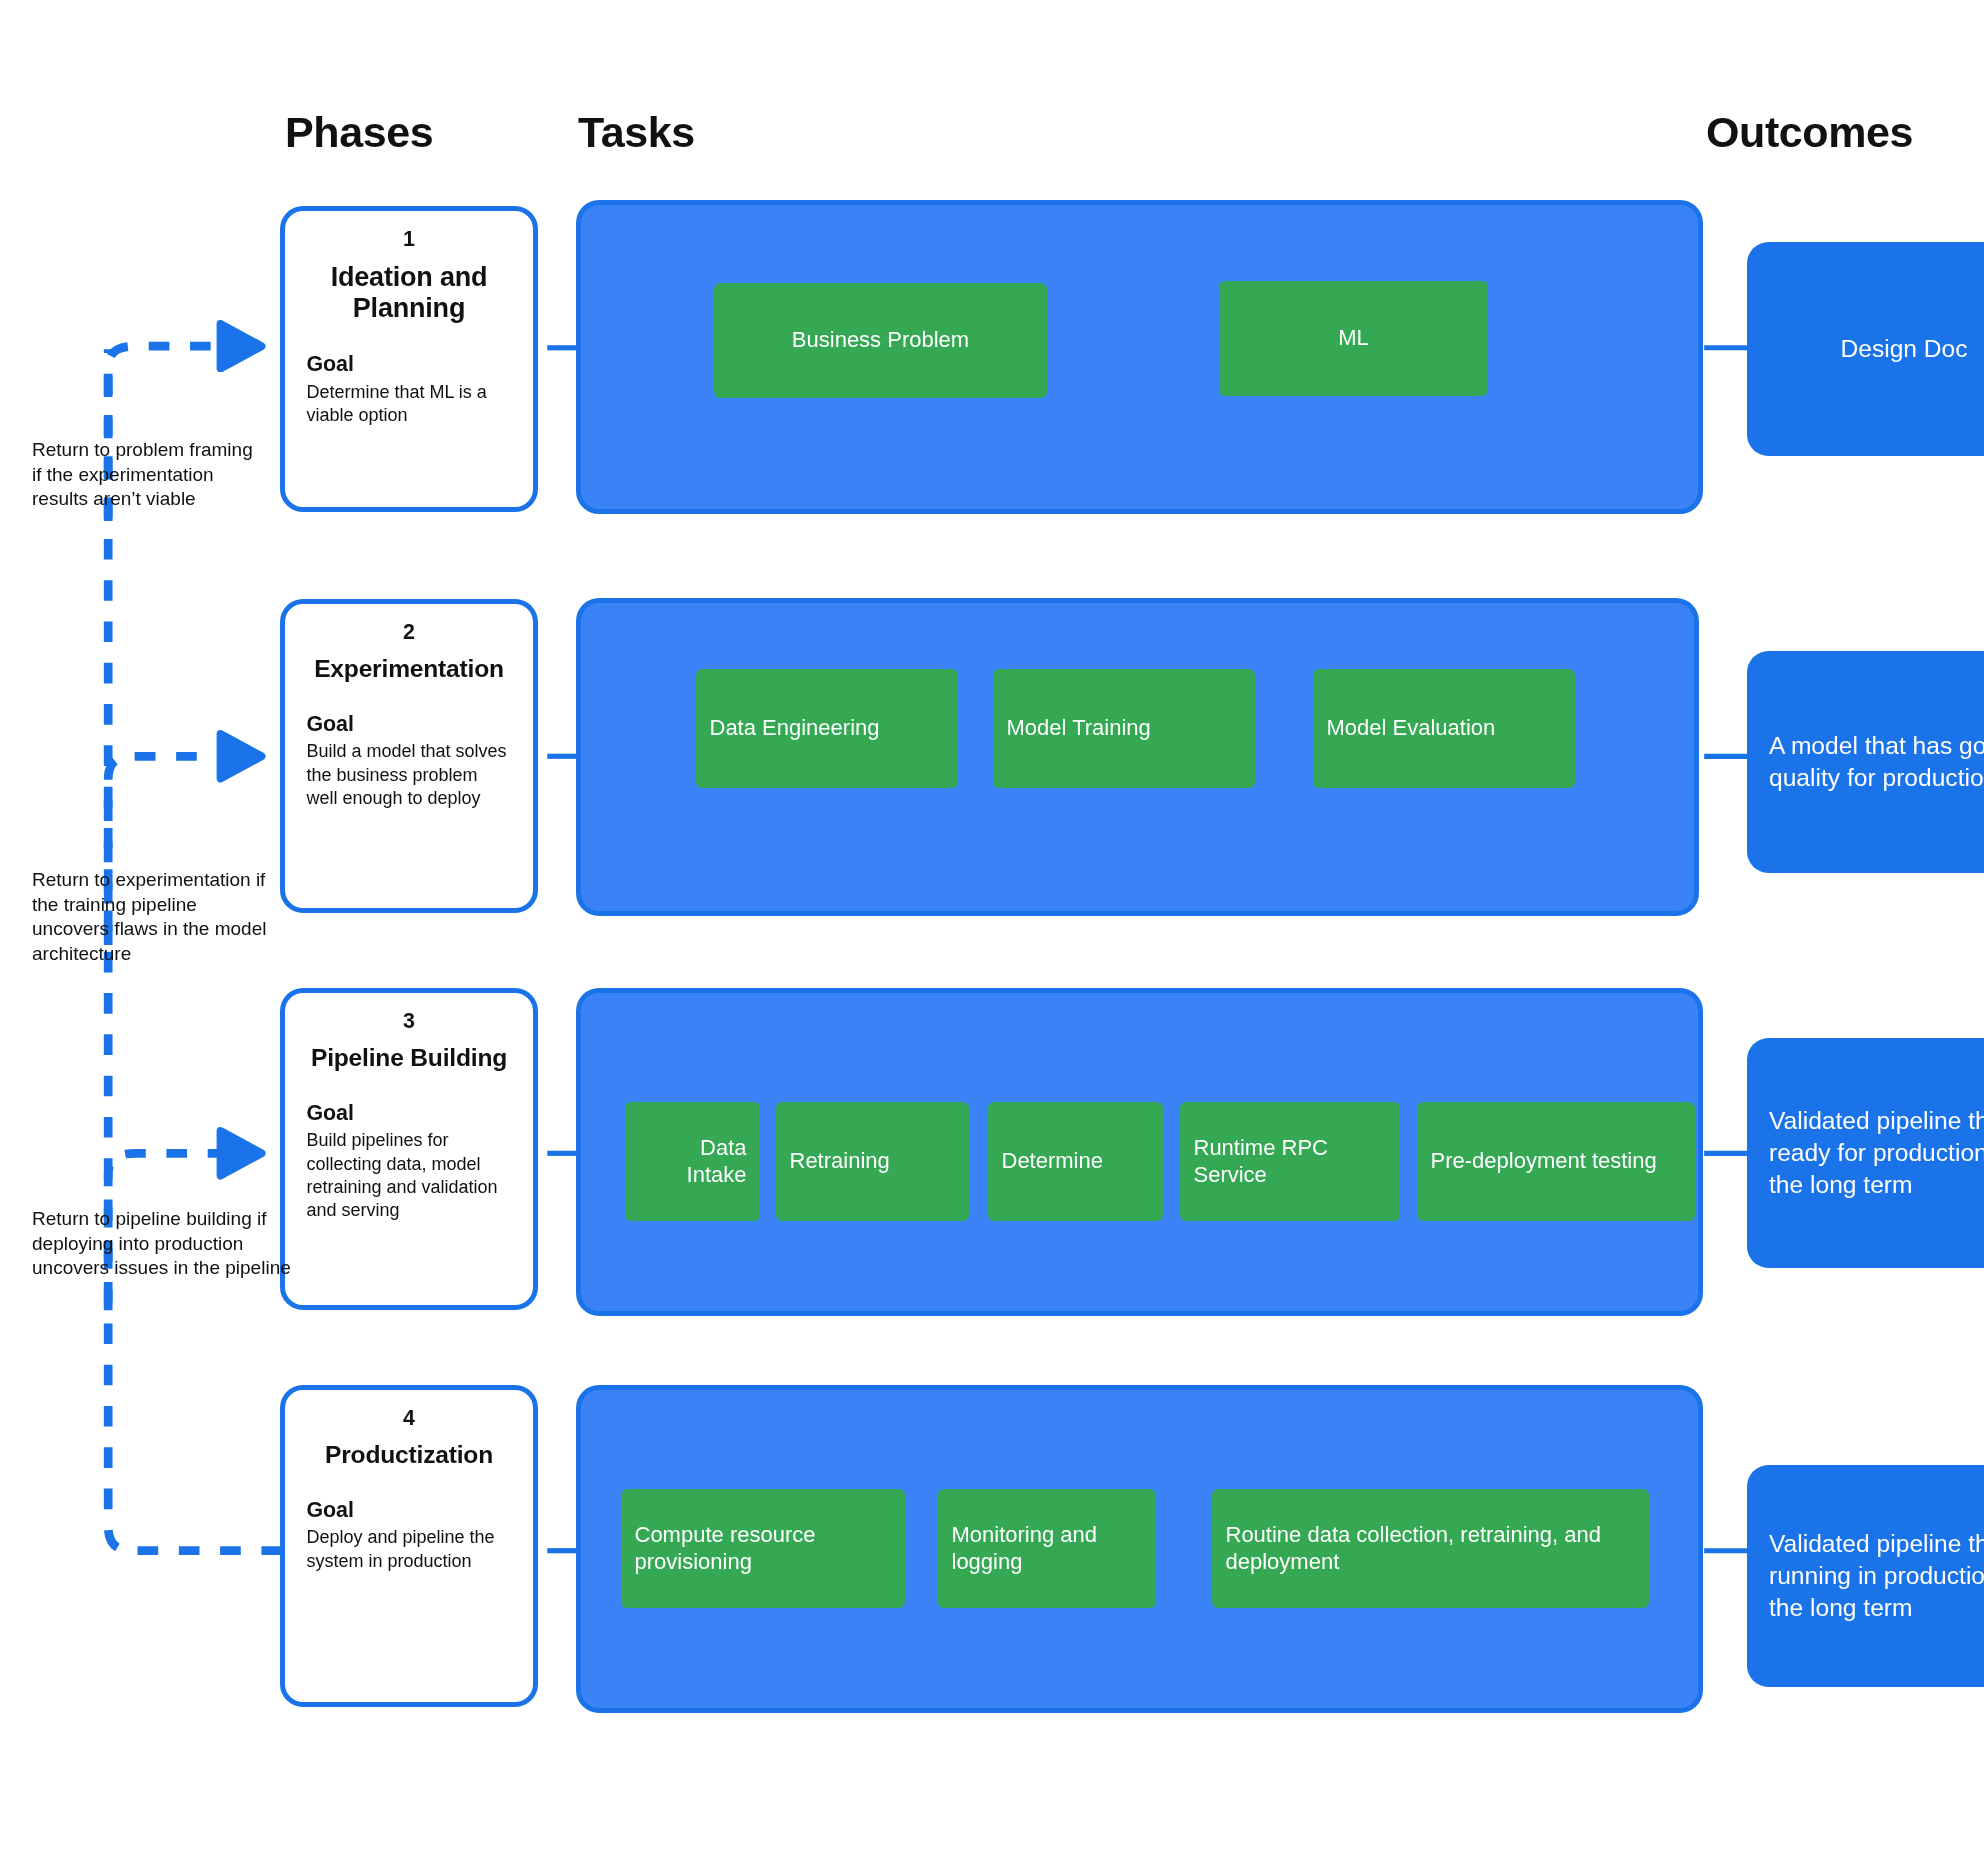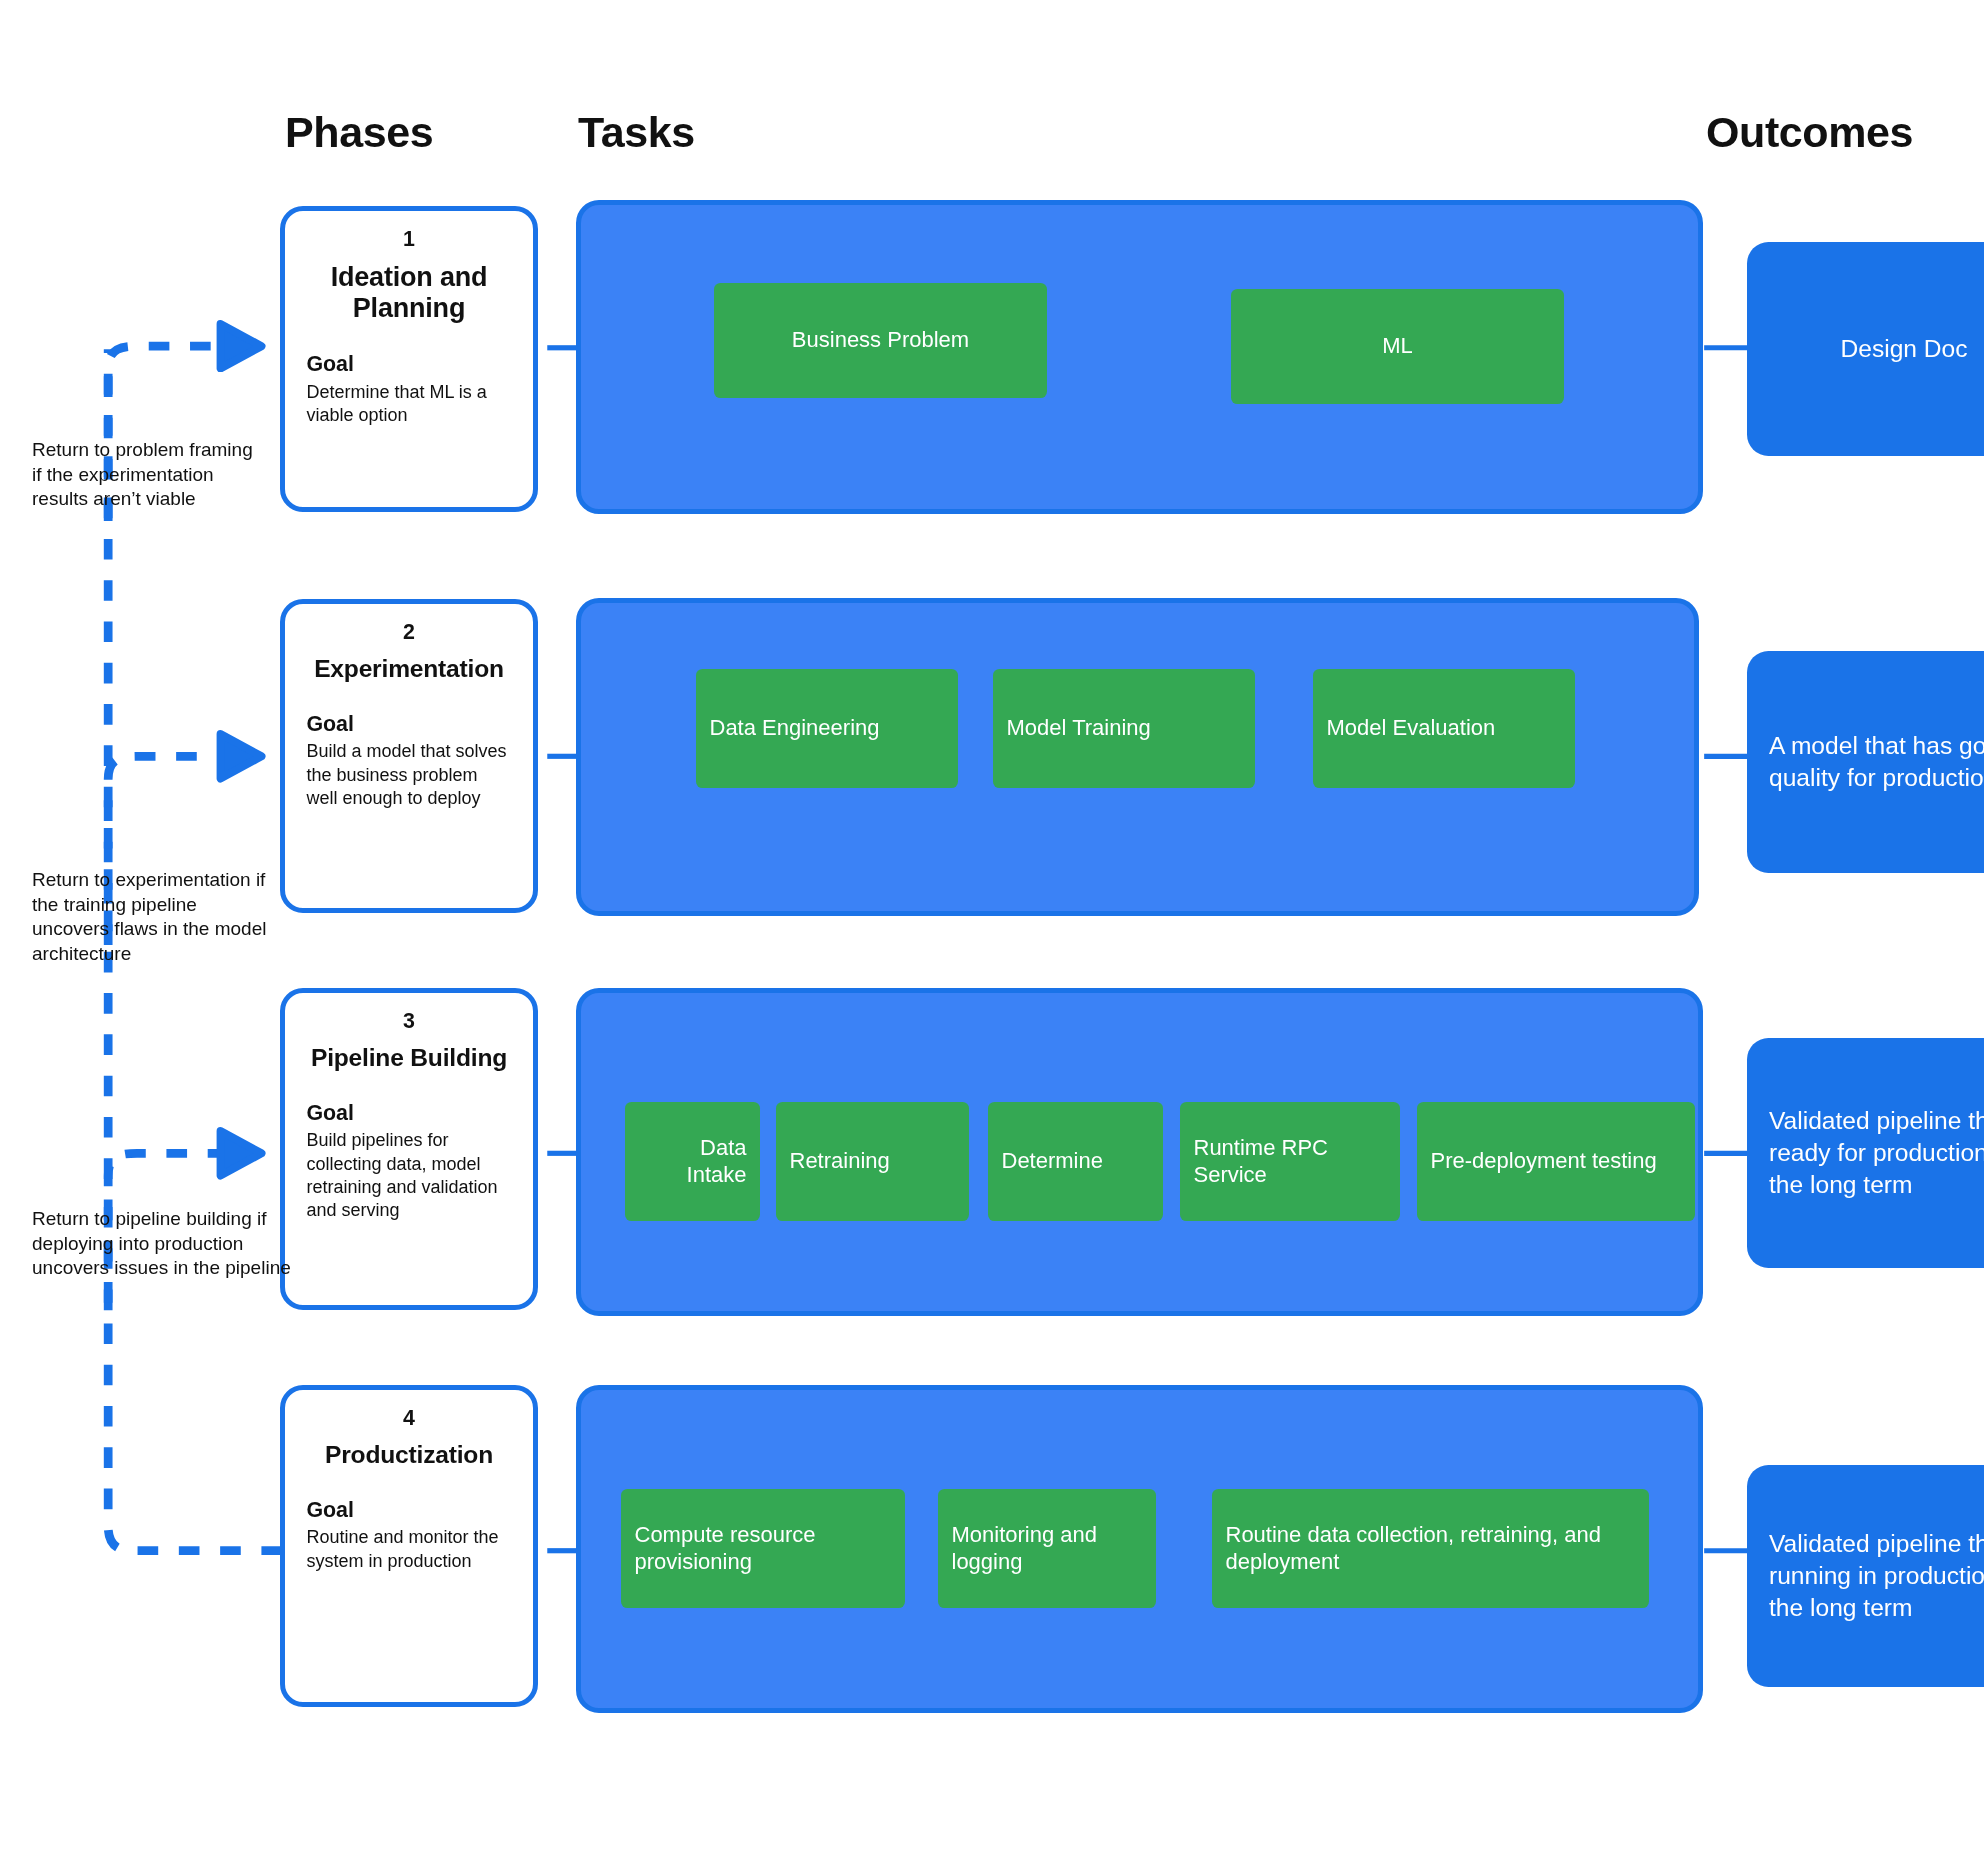--- a/index.html
+++ b/index.html
@@ -140,21 +140,21 @@
     <div class="phase-num">1</div>
     <div class="phase-title">Ideation and Planning</div>
     <div class="goal-wrap">
       <div class="goal-label">Goal</div>
       <div class="goal-text">Determine that ML is a viable option</div>
     </div>
   </div>
 
   <div class="tasks-panel" style="left:576px;top:200px;width:1127px;height:314px;">
     <div class="task-box center" style="left:133px;top:78px;width:333px;height:115px;">Business Problem</div>
-    <div class="task-box center" style="left:638px;top:84px;width:333px;height:115px;margin-left:12px;">ML</div>
+    <div class="task-box center" style="left:638px;top:76px;width:269px;height:115px;">ML</div>
   </div>
 
   <div class="outcome-box center" style="left:1747px;top:242px;width:314px;height:214px;">Design Doc</div>
 
   <div class="phase-card" style="left:280px;top:599px;height:314px;">
     <div class="phase-num">2</div>
     <div class="phase-title tight">Experimentation</div>
     <div class="goal-wrap">
       <div class="goal-label">Goal</div>
       <div class="goal-text">Build a model that solves the business problem well enough to deploy</div>
@@ -186,21 +186,21 @@
     <div class="task-box" style="left:836px;top:109px;width:278px;height:119px;">Pre-deployment testing</div>
   </div>
 
   <div class="outcome-box" style="left:1747px;top:1038px;width:333px;height:230px;">Validated pipeline that’s ready for production over the long term</div>
 
   <div class="phase-card" style="left:280px;top:1385px;height:322px;">
     <div class="phase-num">4</div>
     <div class="phase-title tight">Productization</div>
     <div class="goal-wrap">
       <div class="goal-label">Goal</div>
-      <div class="goal-text">Routine and monitor the system in production</div>
+      <div class="goal-text">Deploy and pipeline the system in production</div>
     </div>
   </div>
 
   <div class="tasks-panel" style="left:576px;top:1385px;width:1127px;height:328px;">
     <div class="task-box" style="left:40px;top:99px;width:284px;height:119px;">Compute  resource provisioning</div>
     <div class="task-box" style="left:357px;top:99px;width:218px;height:119px;">Monitoring and logging</div>
     <div class="task-box" style="left:631px;top:99px;width:437px;height:119px;">Routine data collection, retraining, and deployment</div>
   </div>
 
   <div class="outcome-box" style="left:1747px;top:1465px;width:333px;height:222px;">Validated pipeline that’s running in production over the long term</div>

